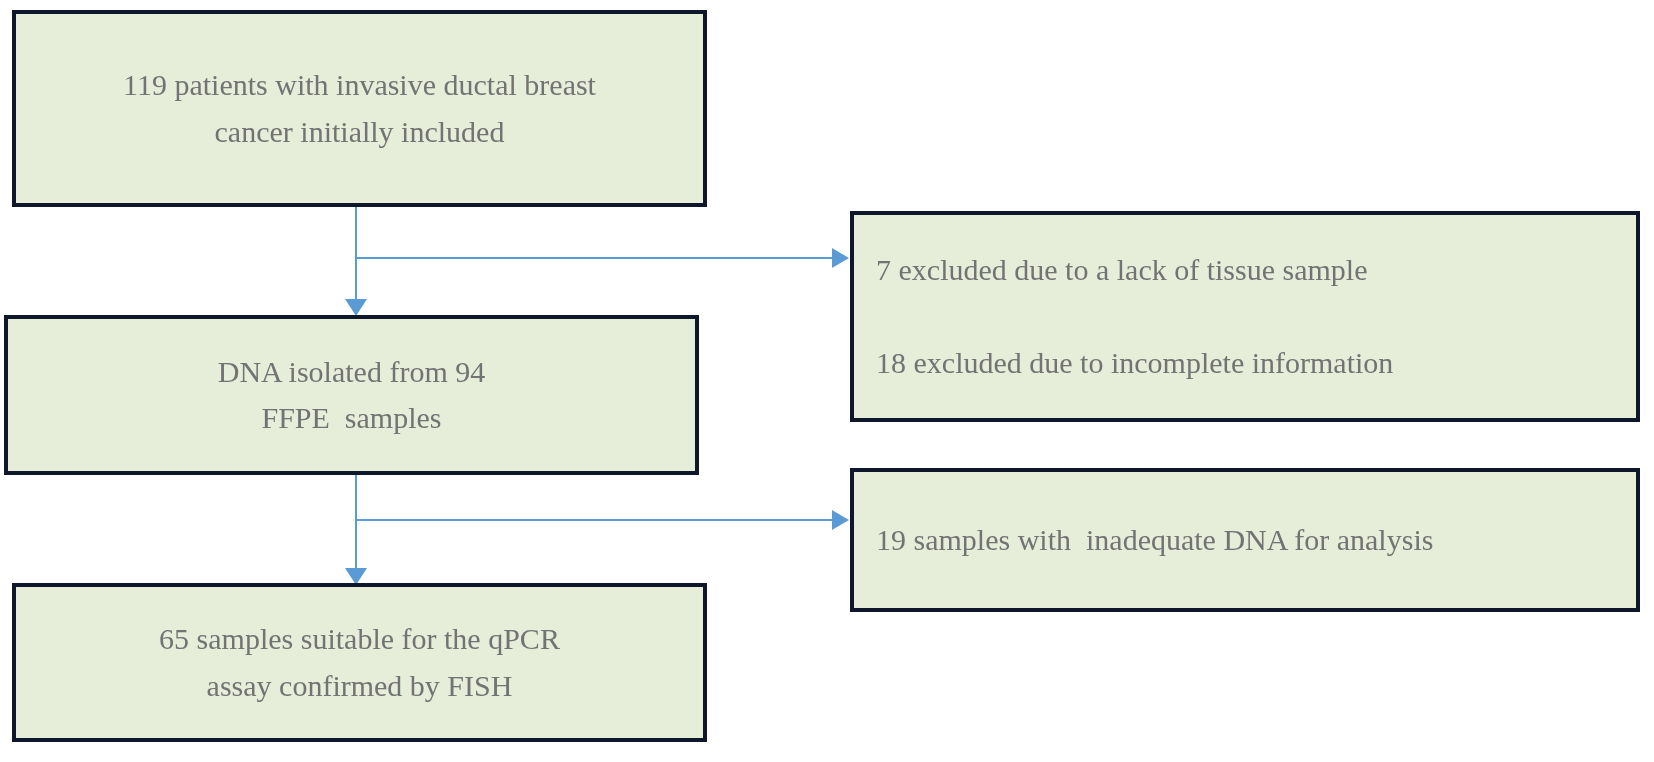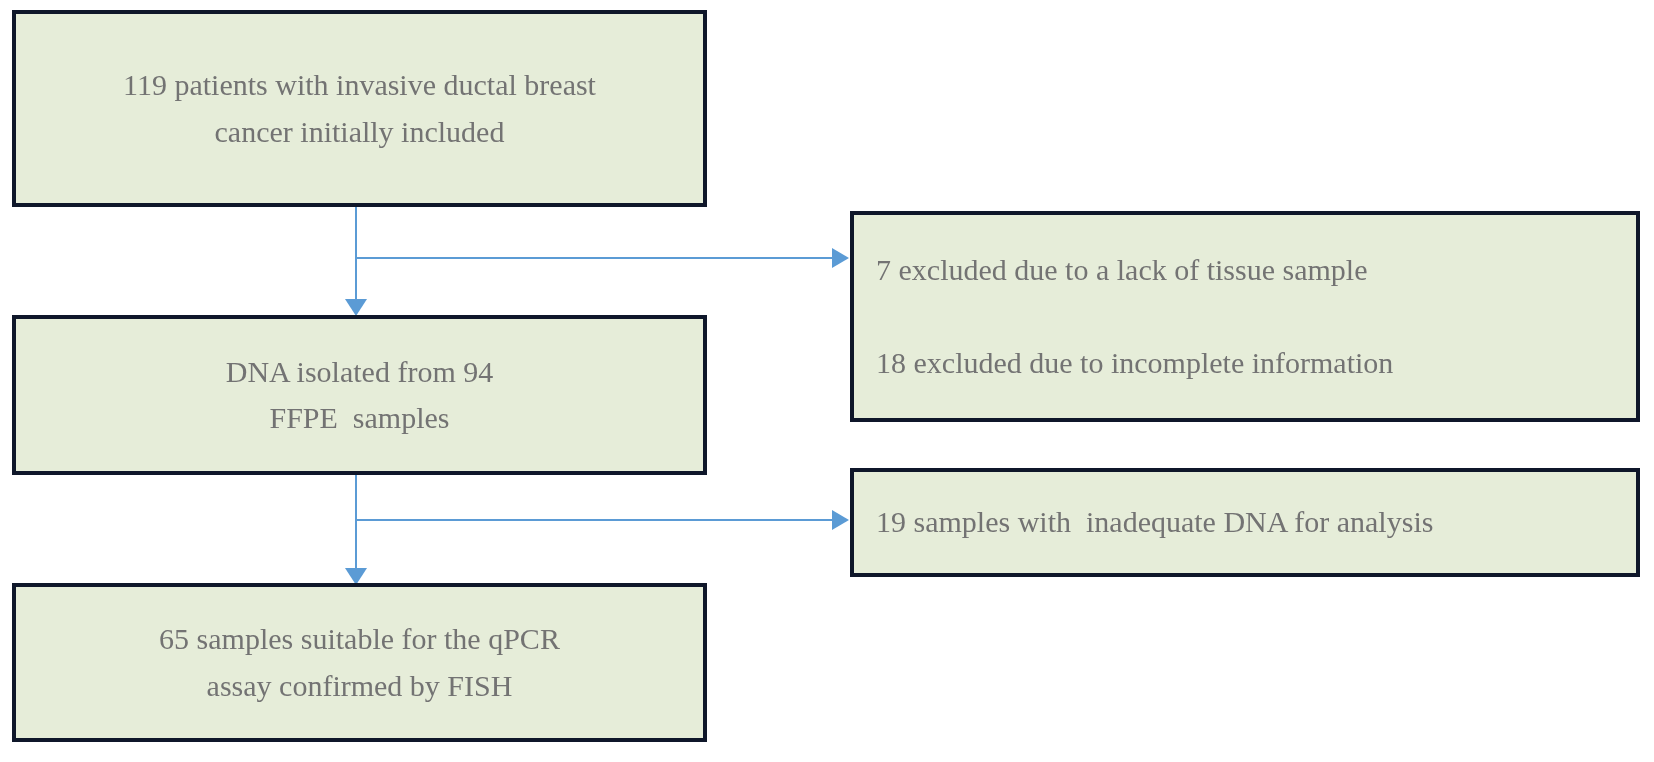--- a/index.html
+++ b/index.html
@@ -38,24 +38,24 @@
     text-align: left;
     padding-left: 22px;
   }
   .node .label {
     display: block;
     white-space: pre-wrap;
   }
 
   
   #node-enrolled   { left: 12px;  top: 10px;  width: 695px; height: 197px; }
-  #node-dna        { left: 12px;  top: 315px; width: 695px; height: 160px; }
+  #node-dna        { left: 4px;  top: 315px; width: 695px; height: 160px; }
   #node-final      { left: 12px;  top: 583px; width: 695px; height: 159px; }
   #node-excluded   { left: 850px; top: 163px; width: 790px; height: 211px; margin-top: 48px; }
-  #node-inadequate { left: 850px; top: 468px; width: 790px; height: 109px; }
+  #node-inadequate { left: 850px; top: 468px; width: 790px; height: 144px; }
 
   
   .conn {
     position: absolute;
     background: #5b9bd5;
   }
   .v-line { width: 2px; }
   .h-line { height: 2px; }
 
   

